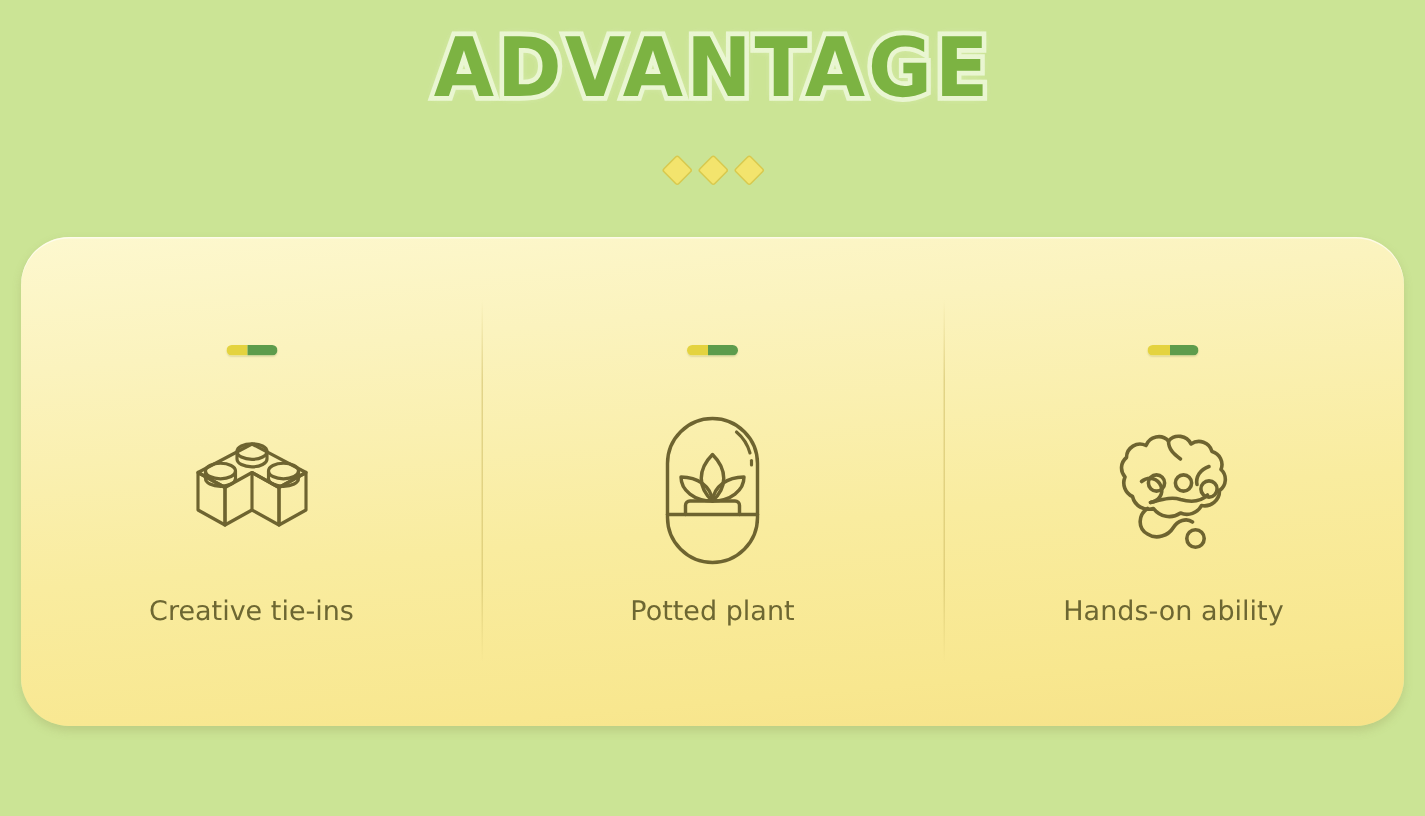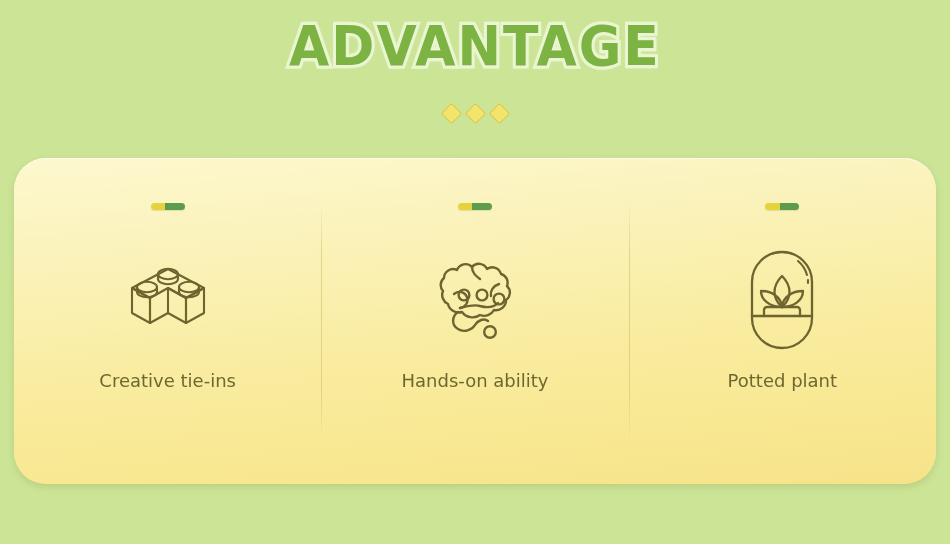--- a/index.html
+++ b/index.html
@@ -64,21 +64,21 @@
     overflow:hidden;
   }
 
   
   .card{
     position:relative;
     flex:1 1 25%;
     display:flex;
     flex-direction:column;
     align-items:center;
-    padding-top:45px;
+    padding-top:72px;
   }
   .card + .card::before{
     content:"";
     position:absolute;
     left:0; top:42px;
     width:1px; height:242px;
     background:linear-gradient(to bottom,
       rgba(214,198,110,0) 0%,
       rgba(206,188,100,.55) 22%,
       rgba(206,188,100,.55) 78%,
@@ -151,20 +151,47 @@
     </div>
     <div class="label">Creative tie-ins</div>
   </div>
 
   <div class="card">
     <div class="pill">
       <span class="pill-a"></span>
       <span class="pill-b"></span>
     </div>
     <div class="icon">
+      <svg width="84" height="104" viewBox="0 0 84 104" fill="none" stroke="#6e6430" stroke-width="2.3" stroke-linejoin="round" stroke-linecap="round">
+
+        <rect x="12" y="4" width="60" height="96" rx="30"></rect>
+
+        <path d="M58 13 a28 28 0 0 1 9 14" stroke-width="2.1"></path>
+        <path d="M68 32 v3" stroke-width="2.1"></path>
+
+        <path d="M12 68 H72"></path>
+
+        <path d="M24 68 v-6 a3 3 0 0 1 3-3 h30 a3 3 0 0 1 3 3 v6"></path>
+
+        <path d="M42 28 C52 38 52 50 42 59 C32 50 32 38 42 28 Z"></path>
+
+        <path d="M42 59 C30 59 21 52 21 43 C32 43 41 49 42 59 Z"></path>
+
+        <path d="M42 59 C54 59 63 52 63 43 C52 43 43 49 42 59 Z"></path>
+      </svg>
+    </div>
+    <div class="label">Potted plant</div>
+  </div>
+
+  <div class="card">
+    <div class="pill">
+      <span class="pill-a"></span>
+      <span class="pill-b"></span>
+    </div>
+    <div class="icon">
       <svg width="96" height="92" viewBox="0 0 96 92" fill="none" stroke="#6e6430" stroke-width="2.4" stroke-linejoin="round" stroke-linecap="round">
 
         <path d="M30 16 a9 9 0 0 1 15 -3 a9 9 0 0 1 15 2
                  a9 9 0 0 1 14 5 a9 9 0 0 1 6 12
                  a9 9 0 0 1 -1 14 a10 10 0 0 1 -12 10
                  a11 11 0 0 1 -14 5 a13 13 0 0 1 -18 -3
                  a11 11 0 0 1 -14 -8 a10 10 0 0 1 -5 -13
                  a9 9 0 0 1 1 -13 a9 9 0 0 1 13 -8 Z"></path>
 
         <path d="M45 13 c0 6 4 9 8 12"></path>
@@ -176,41 +203,14 @@
 
         <circle cx="37" cy="41" r="5.4"></circle>
         <circle cx="55" cy="41" r="5.4"></circle>
         <circle cx="72" cy="45" r="5.4"></circle>
         <circle cx="63" cy="78" r="5.8"></circle>
       </svg>
     </div>
     <div class="label">Hands-on ability</div>
   </div>
 
-  <div class="card">
-    <div class="pill">
-      <span class="pill-a"></span>
-      <span class="pill-b"></span>
-    </div>
-    <div class="icon">
-      <svg width="84" height="104" viewBox="0 0 84 104" fill="none" stroke="#6e6430" stroke-width="2.3" stroke-linejoin="round" stroke-linecap="round">
-
-        <rect x="12" y="4" width="60" height="96" rx="30"></rect>
-
-        <path d="M58 13 a28 28 0 0 1 9 14" stroke-width="2.1"></path>
-        <path d="M68 32 v3" stroke-width="2.1"></path>
-
-        <path d="M12 68 H72"></path>
-
-        <path d="M24 68 v-6 a3 3 0 0 1 3-3 h30 a3 3 0 0 1 3 3 v6"></path>
-
-        <path d="M42 28 C52 38 52 50 42 59 C32 50 32 38 42 28 Z"></path>
-
-        <path d="M42 59 C30 59 21 52 21 43 C32 43 41 49 42 59 Z"></path>
-
-        <path d="M42 59 C54 59 63 52 63 43 C52 43 43 49 42 59 Z"></path>
-      </svg>
-    </div>
-    <div class="label">Potted plant</div>
-  </div>
-
 
 </div>
 
 </body></html>

